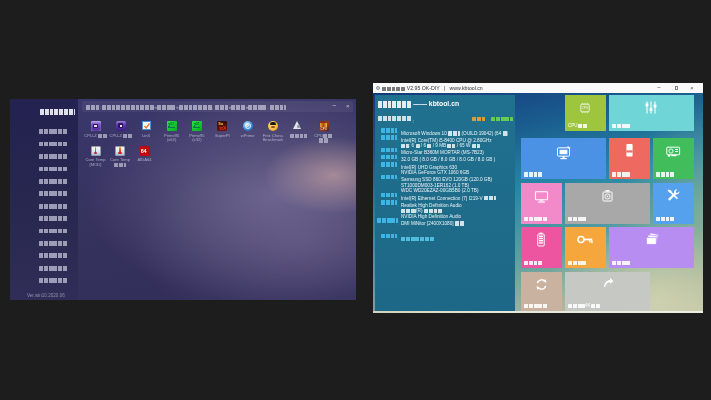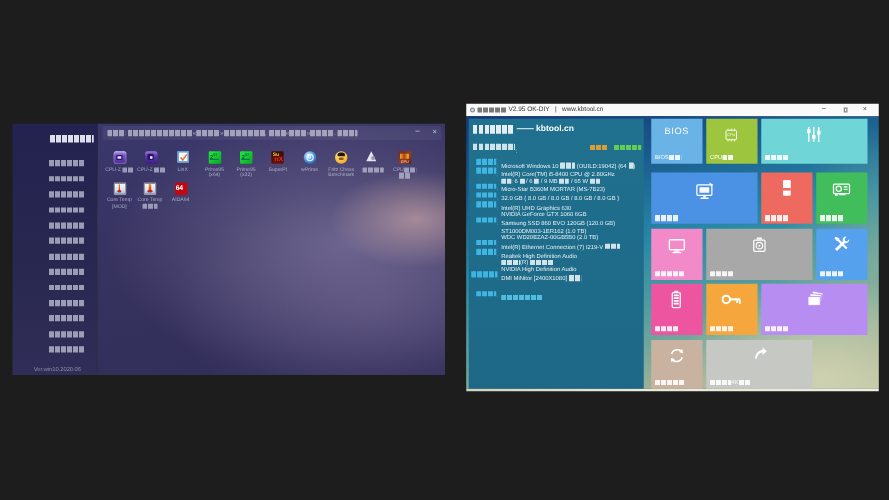--- a/index.html
+++ b/index.html
@@ -155,24 +155,20 @@
 <div style="height:5.6px;white-space:nowrap;margin-top:1.5px;"><span style="display:inline-block;width:21px;text-align:right;"><span style="color:#43bfef;"><span class="zh" style="width:16.5px;height:4.4px;"></span><span style="font-size:4.6px;">:</span></span></span><span style="display:inline-block;margin-left:2.5px;font-size:4.7px;color:#eaf4f7;">Samsung SSD 860 EVO 120GB (120.0 GB)</span></div>
 <div style="height:5.6px;white-space:nowrap;"><span style="display:inline-block;width:21px;text-align:right;"><span style="display:inline-block;width:1px;"></span></span><span style="display:inline-block;margin-left:2.5px;font-size:4.7px;color:#eaf4f7;">ST1000DM003-1ER162 (1.0 TB)</span></div>
 <div style="height:5.6px;white-space:nowrap;"><span style="display:inline-block;width:21px;text-align:right;"><span style="display:inline-block;width:1px;"></span></span><span style="display:inline-block;margin-left:2.5px;font-size:4.7px;color:#eaf4f7;">WDC WD20EZAZ-00GB5B0 (2.0 TB)</span></div>
 <div style="height:5.6px;white-space:nowrap;margin-top:1.5px;"><span style="display:inline-block;width:21px;text-align:right;"><span style="color:#43bfef;"><span class="zh" style="width:16.5px;height:4.4px;"></span><span style="font-size:4.6px;">:</span></span></span><span style="display:inline-block;margin-left:2.5px;font-size:4.7px;color:#eaf4f7;">Intel(R) Ethernet Connection (7) I219-V <span class="zh" style="width:12px;height:4.4px;"></span></span></div>
 <div style="height:5.6px;white-space:nowrap;margin-top:1.5px;"><span style="display:inline-block;width:21px;text-align:right;"><span style="color:#43bfef;"><span class="zh" style="width:16.5px;height:4.4px;"></span><span style="font-size:4.6px;">:</span></span></span><span style="display:inline-block;margin-left:2.5px;font-size:4.7px;color:#eaf4f7;">Realtek High Definition Audio</span></div>
 <div style="height:5.6px;white-space:nowrap;"><span style="display:inline-block;width:21px;text-align:right;"><span style="display:inline-block;width:1px;"></span></span><span style="display:inline-block;margin-left:2.5px;font-size:4.7px;color:#eaf4f7;"><span class="zh" style="width:15px;height:4.4px;"></span>(R) <span class="zh" style="width:19px;height:4.4px;"></span></span></div>
 <div style="height:5.6px;white-space:nowrap;"><span style="display:inline-block;width:21px;text-align:right;"><span style="display:inline-block;width:1px;"></span></span><span style="display:inline-block;margin-left:2.5px;font-size:4.7px;color:#eaf4f7;">NVIDIA High Definition Audio</span></div>
 <div style="height:5.6px;white-space:nowrap;margin-top:1.5px;"><span style="display:inline-block;width:21px;text-align:right;"><span style="color:#43bfef;"><span class="zh" style="width:20.5px;height:4.4px;"></span><span style="font-size:4.6px;">:</span></span></span><span style="display:inline-block;margin-left:2.5px;font-size:4.7px;color:#eaf4f7;">DMI MiNitor [2400X1080] <span class="zh" style="width:10px;height:4.4px;"></span></span></div>
 <div style="height:5.6px;white-space:nowrap;margin-top:9.6px;"><span style="display:inline-block;width:21px;text-align:right;"><span style="color:#43bfef;"><span class="zh" style="width:16.5px;height:4.4px;"></span><span style="font-size:4.6px;">:</span></span></span><span style="display:inline-block;margin-left:2.5px;font-size:4.7px;color:#eaf4f7;"><span style="color:#57c8ea;"><span class="zh" style="width:33px;height:4.4px;"></span></span></span></div>
 </div>
-<div class="a" style="left:147.7px;top:12.2px;width:41px;height:35.6px;background:#69b3e7;">
-      <div class="a" style="left:0;top:5px;width:41px;text-align:center;font-size:7.4px;color:#fff;letter-spacing:0.5px;">BIOS</div>
-      <div class="lbl" style="left:3px;bottom:2.5px;white-space:nowrap;">BIOS<span class="zh" style="width:9.6px;height:4.4px;"></span></div>
-    </div>
 <div class="a" style="left:191.7px;top:12.2px;width:41px;height:35.6px;background:#9dc53e;">
       <div class="a" style="left:50%;margin-left:-6.0px;top:7px;width:12px;height:12px;">
         <svg width="12" height="12" viewBox="0 0 12 12">
           <rect x="1.8" y="2.2" width="8.4" height="7.6" rx="1" fill="none" stroke="#fff" stroke-width="0.8"></rect>
           <text x="6" y="6.9" font-size="3" fill="#fff" text-anchor="middle" font-family="Liberation Sans">CPU</text>
           <g stroke="#fff" stroke-width="0.6">
             <line x1="3.4" y1="0.8" x2="3.4" y2="2.2"></line>
             <line x1="6" y1="0.8" x2="6" y2="2.2"></line>
             <line x1="8.6" y1="0.8" x2="8.6" y2="2.2"></line>
             <line x1="3.4" y1="9.8" x2="3.4" y2="11.2"></line>

